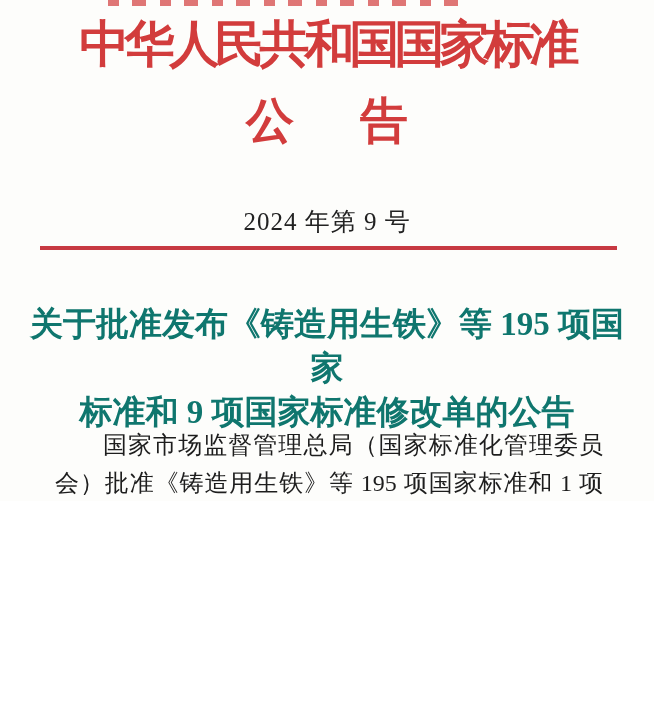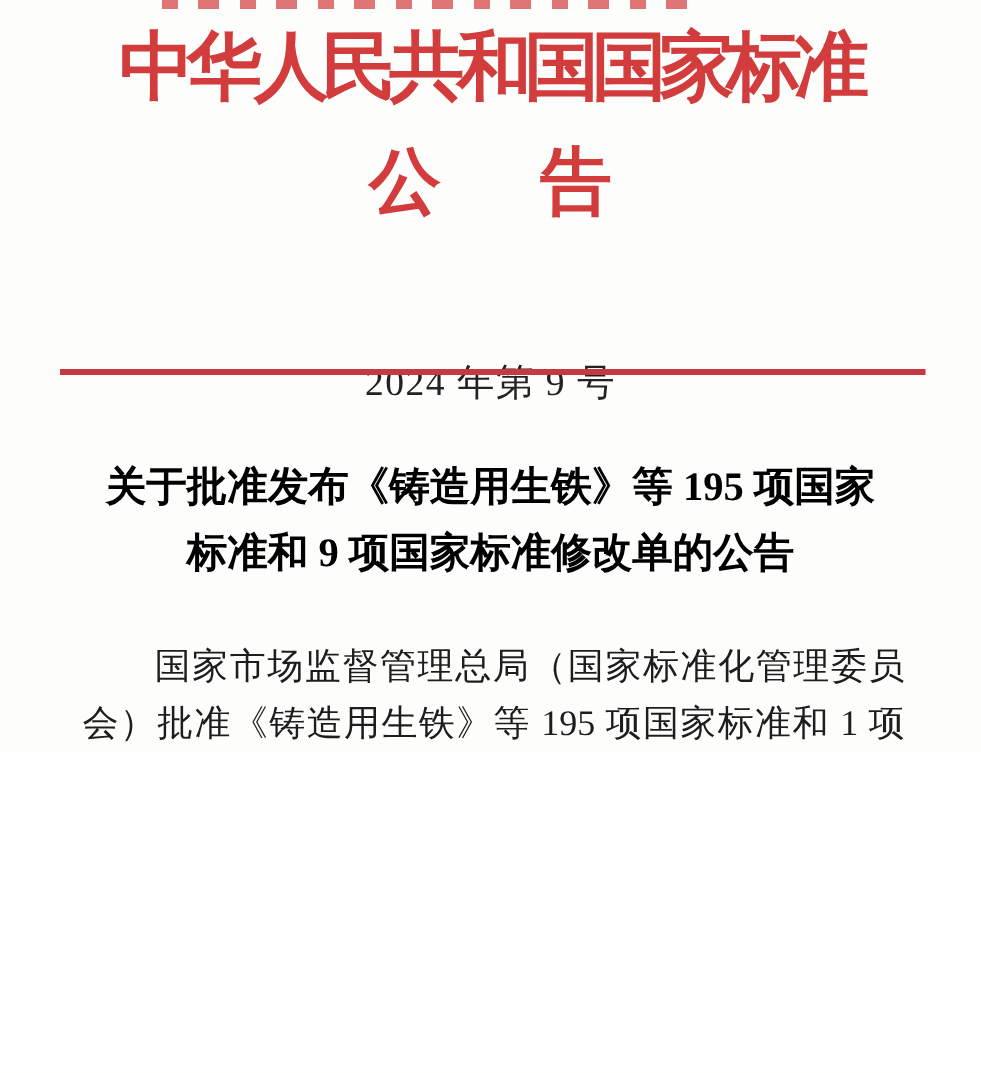--- a/index.html
+++ b/index.html
@@ -37,31 +37,30 @@
   .gonggao{
     position:absolute;top:89px;left:0;width:654px;
     display:flex;justify-content:center;gap:66px;
     font-size:48px;font-weight:bold;color:var(--title_red);
   }
   .issue-no{
     position:absolute;top:205px;left:0;width:654px;
     text-align:center;
     font-size:25px;color:#222;
     letter-spacing:1px;
-    margin-top:33px;
   }
   .red-rule{
     position:absolute;top:246px;left:40px;width:577px;height:4px;
     background:var(--rule_red);
   }
   .heading{
     position:absolute;top:302px;left:27px;width:600px;
     text-align:center;
-    font-size:27px;line-height:44px;font-weight:bold;
-    color:#000000;
+    font-size:33px;line-height:44px;font-weight:bold;
+    color:#0f766e;
   }
   .body-par{
     position:absolute;top:426px;left:55px;width:548px;
     font-size:24px;line-height:38px;
     color:#1d1d1d;
     text-indent:2em;
     text-align:justify;
   }
   .sign{
     position:absolute;

